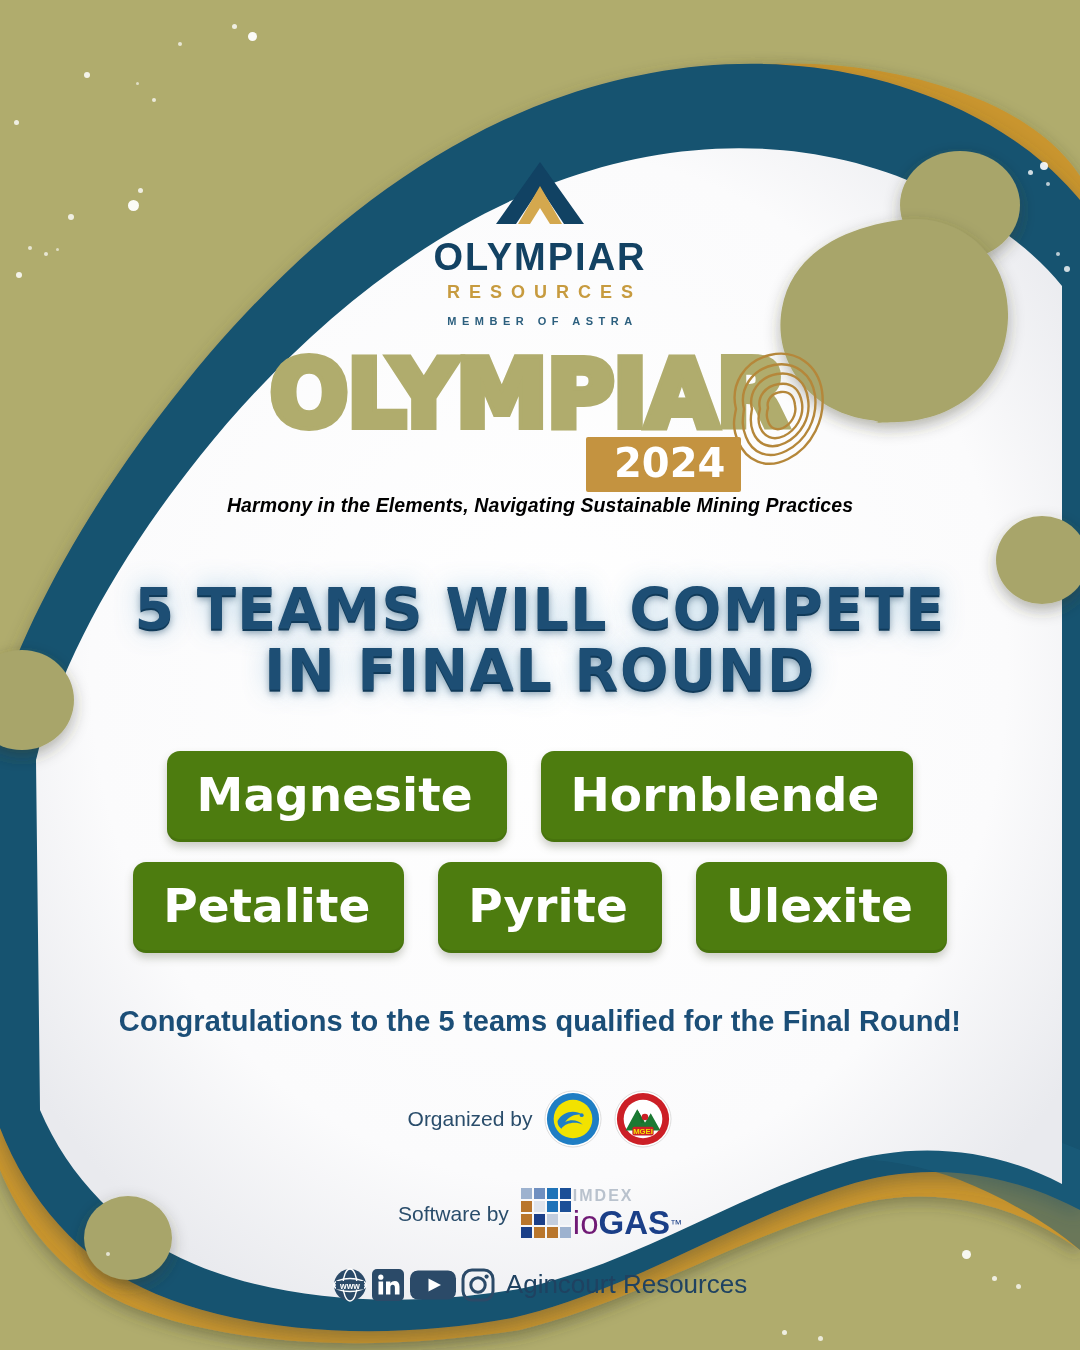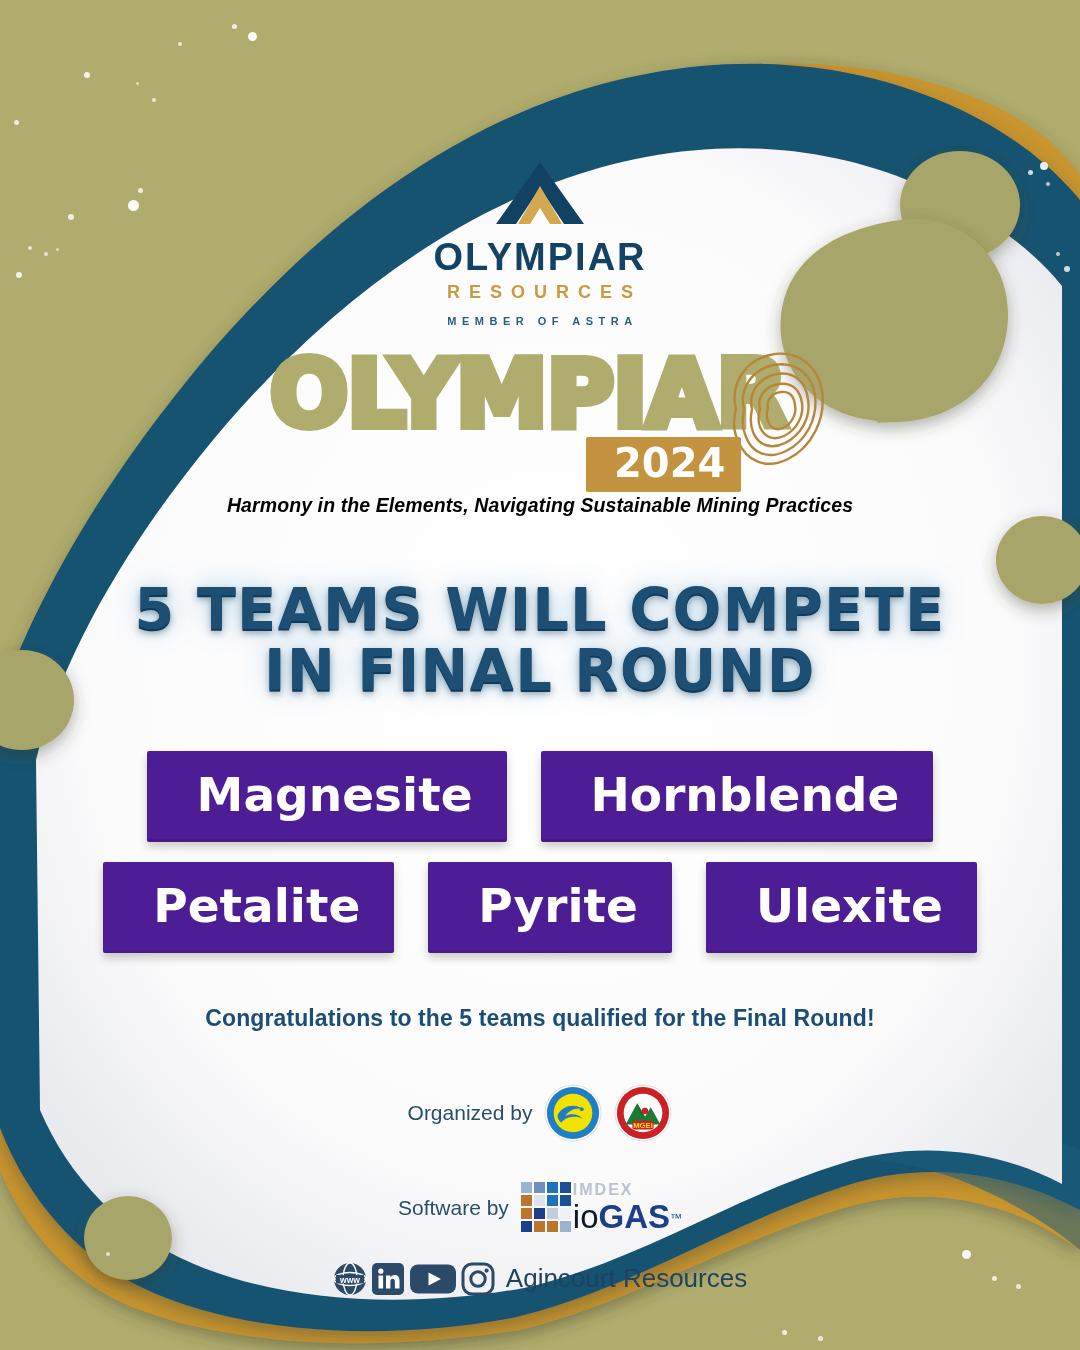--- a/index.html
+++ b/index.html
@@ -72,31 +72,31 @@
       0 2px 0 #103a59,
       0 4px 7px rgba(20,60,90,.45),
       0 0 26px rgba(160,200,225,.85);
   }
   .headline .l2{display:block;}
 
   
   .chips{margin-top:50px;display:flex;flex-direction:column;align-items:center;gap:20px;}
   .chip-row{display:flex;gap:34px;justify-content:center;}
   .chip{
-    background:#4c1d95;color:#ffffff;border-radius:2px;
+    background:#4d7c0f;color:#ffffff;border-radius:13px;
     font-family:"DejaVu Sans", sans-serif;
     font-weight:bold;font-size:47px;line-height:1;
-    padding:20px 34px 24px 50px;
+    padding:20px 34px 24px 30px;
     box-shadow:0 5px 9px rgba(90,95,70,.30), inset 0 -3px 0 rgba(0,0,0,.07);
     white-space:nowrap;
   }
 
   
   .congrats{
-    margin-top:52px;font-weight:bold;font-size:23px;color:#1b4e77;
+    margin-top:52px;font-weight:bold;font-size:29px;color:#1b4e77;
     letter-spacing:0.1px;
   }
 
   
   .sponsors{
     margin-top:52px;display:flex;align-items:center;gap:40px;flex-direction:column;
   }
   .sponsor-group{display:flex;align-items:center;gap:12px;}
   .sponsor-label{font-size:21px;color:#2a4d6b;}
   .logo-circle{width:58px;height:58px;}
@@ -299,21 +299,21 @@
             <rect x="26" y="26" width="11" height="11" fill="#c3cddd"></rect>
             <rect x="39" y="26" width="11" height="11" fill="#eef1f5"></rect>
             <rect x="0" y="39" width="11" height="11" fill="#1b3f88"></rect>
             <rect x="13" y="39" width="11" height="11" fill="#b9762c"></rect>
             <rect x="26" y="39" width="11" height="11" fill="#b9762c"></rect>
             <rect x="39" y="39" width="11" height="11" fill="#9db2cf"></rect>
           </svg>
           <div>
             <div style="font-size:16px;letter-spacing:2px;color:#b9c2cd;font-weight:bold;line-height:1;">IMDEX</div>
             <div style="line-height:1;margin-top:2px;">
-              <span style="font-size:33px;color:#0f172a;font-weight:normal;">io</span><span style="font-size:33px;color:#1b3f88;font-weight:bold;">GAS</span><span style="font-size:12px;color:#1b3f88;vertical-align:super;">™</span>
+              <span style="font-size:33px;color:#701a75;font-weight:normal;">io</span><span style="font-size:33px;color:#1b3f88;font-weight:bold;">GAS</span><span style="font-size:12px;color:#1b3f88;vertical-align:super;">™</span>
             </div>
           </div>
         </div>
       </div>
     </div>
 
     <div class="social">
       <svg class="social-icon" viewBox="0 0 34 34">
         <circle cx="17" cy="17" r="16" fill="#2b4a68"></circle>
         <ellipse cx="17" cy="17" rx="16" ry="6.5" fill="none" stroke="#ffffff" stroke-width="1.4"></ellipse>

